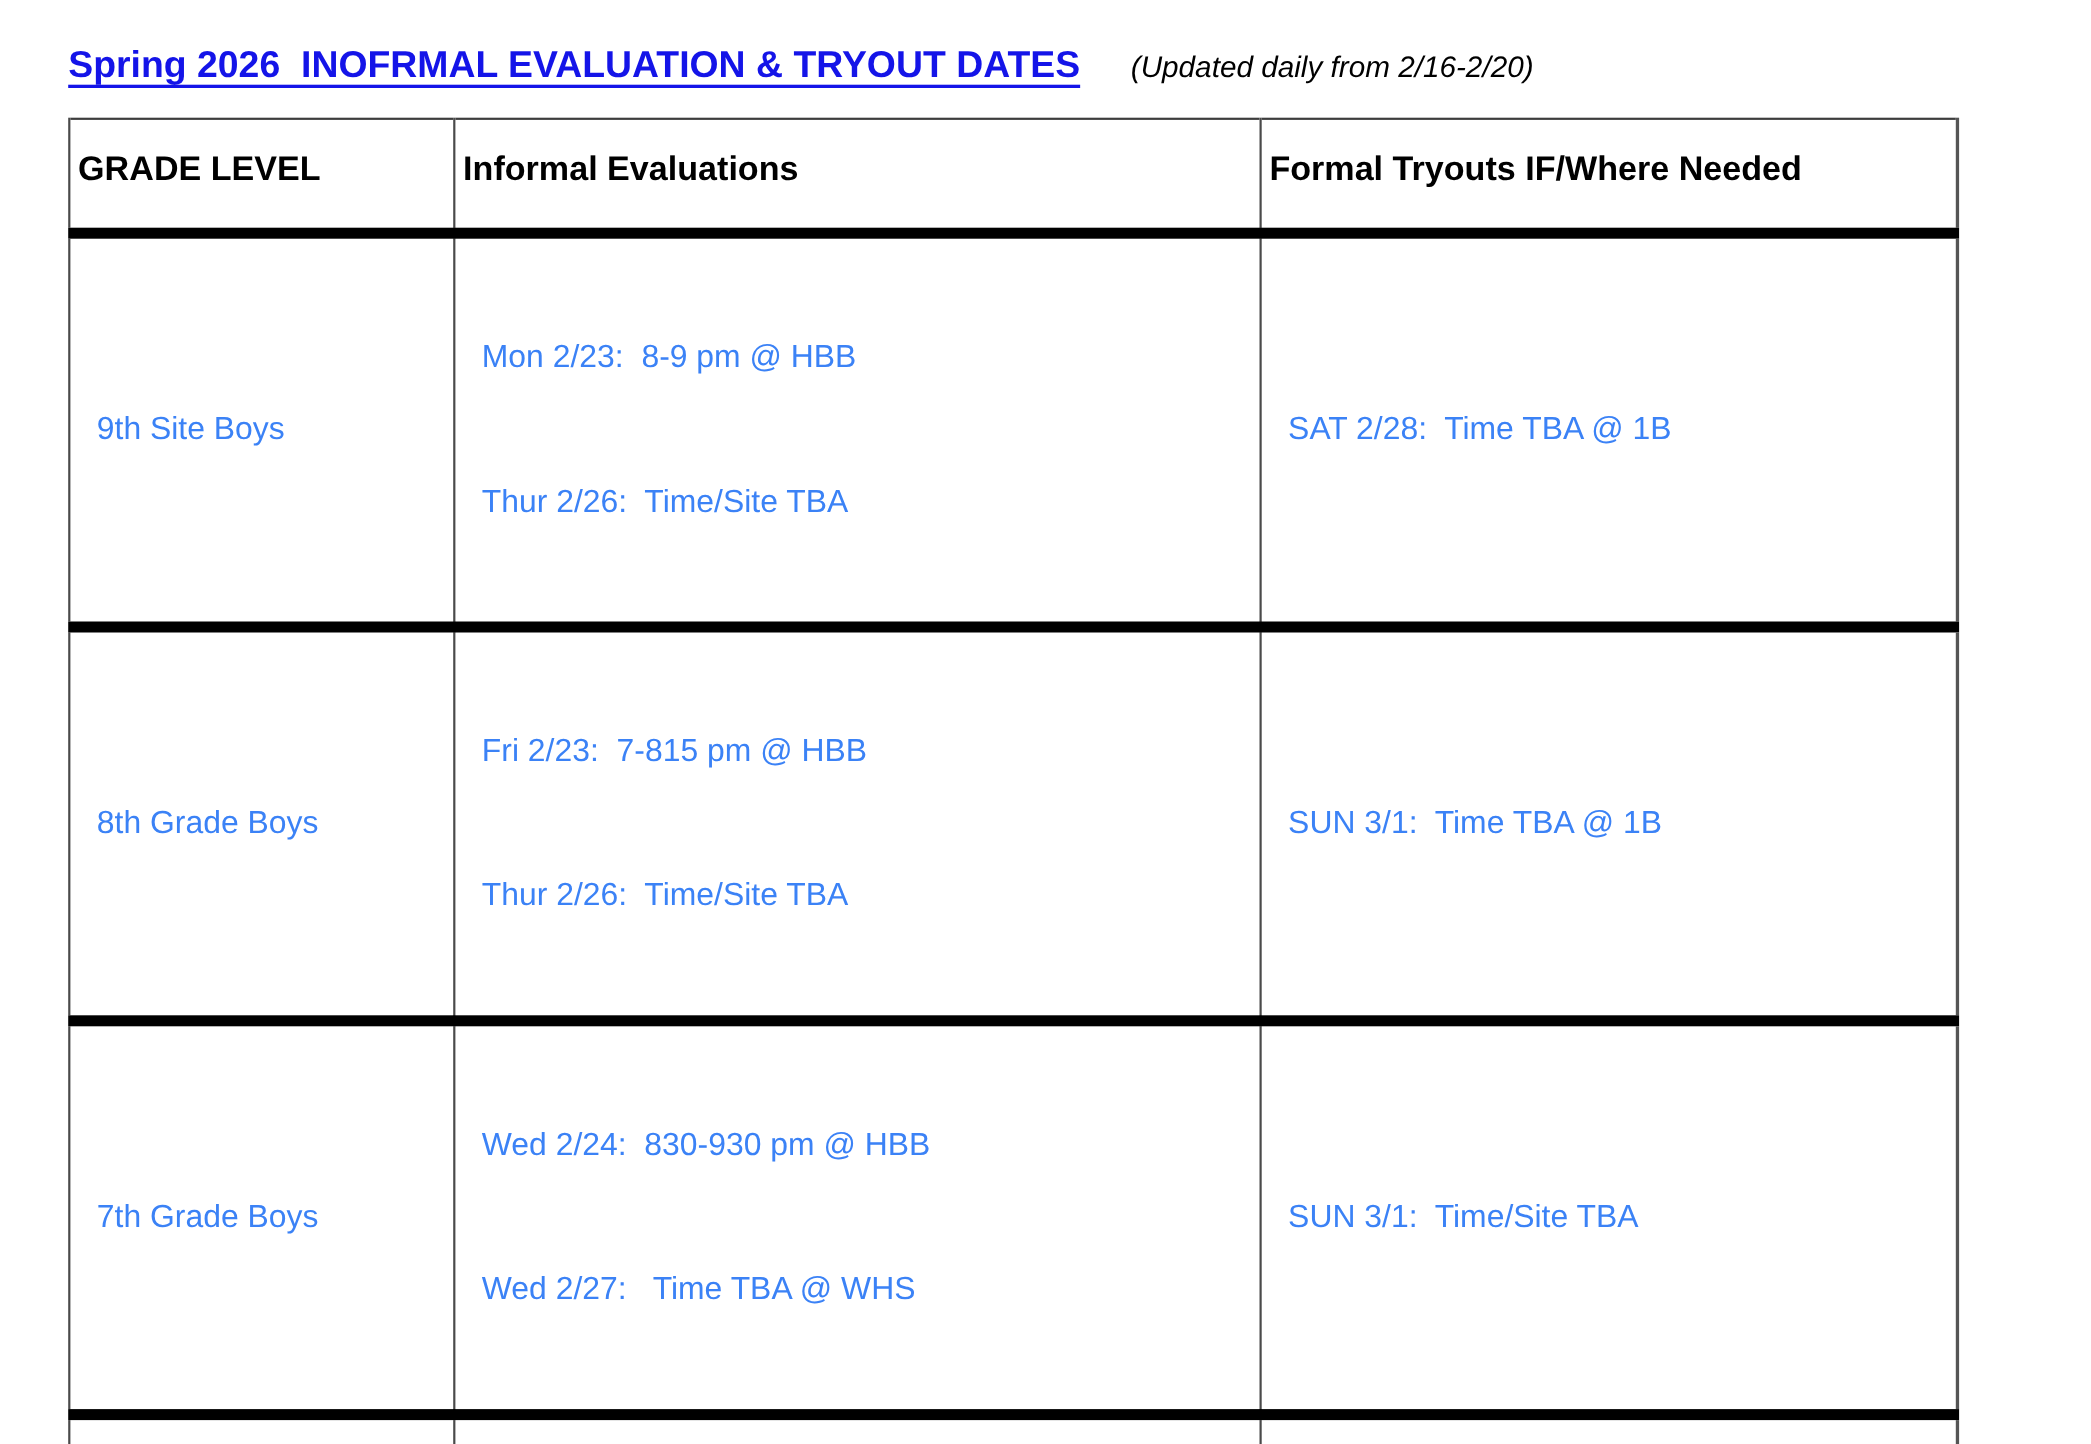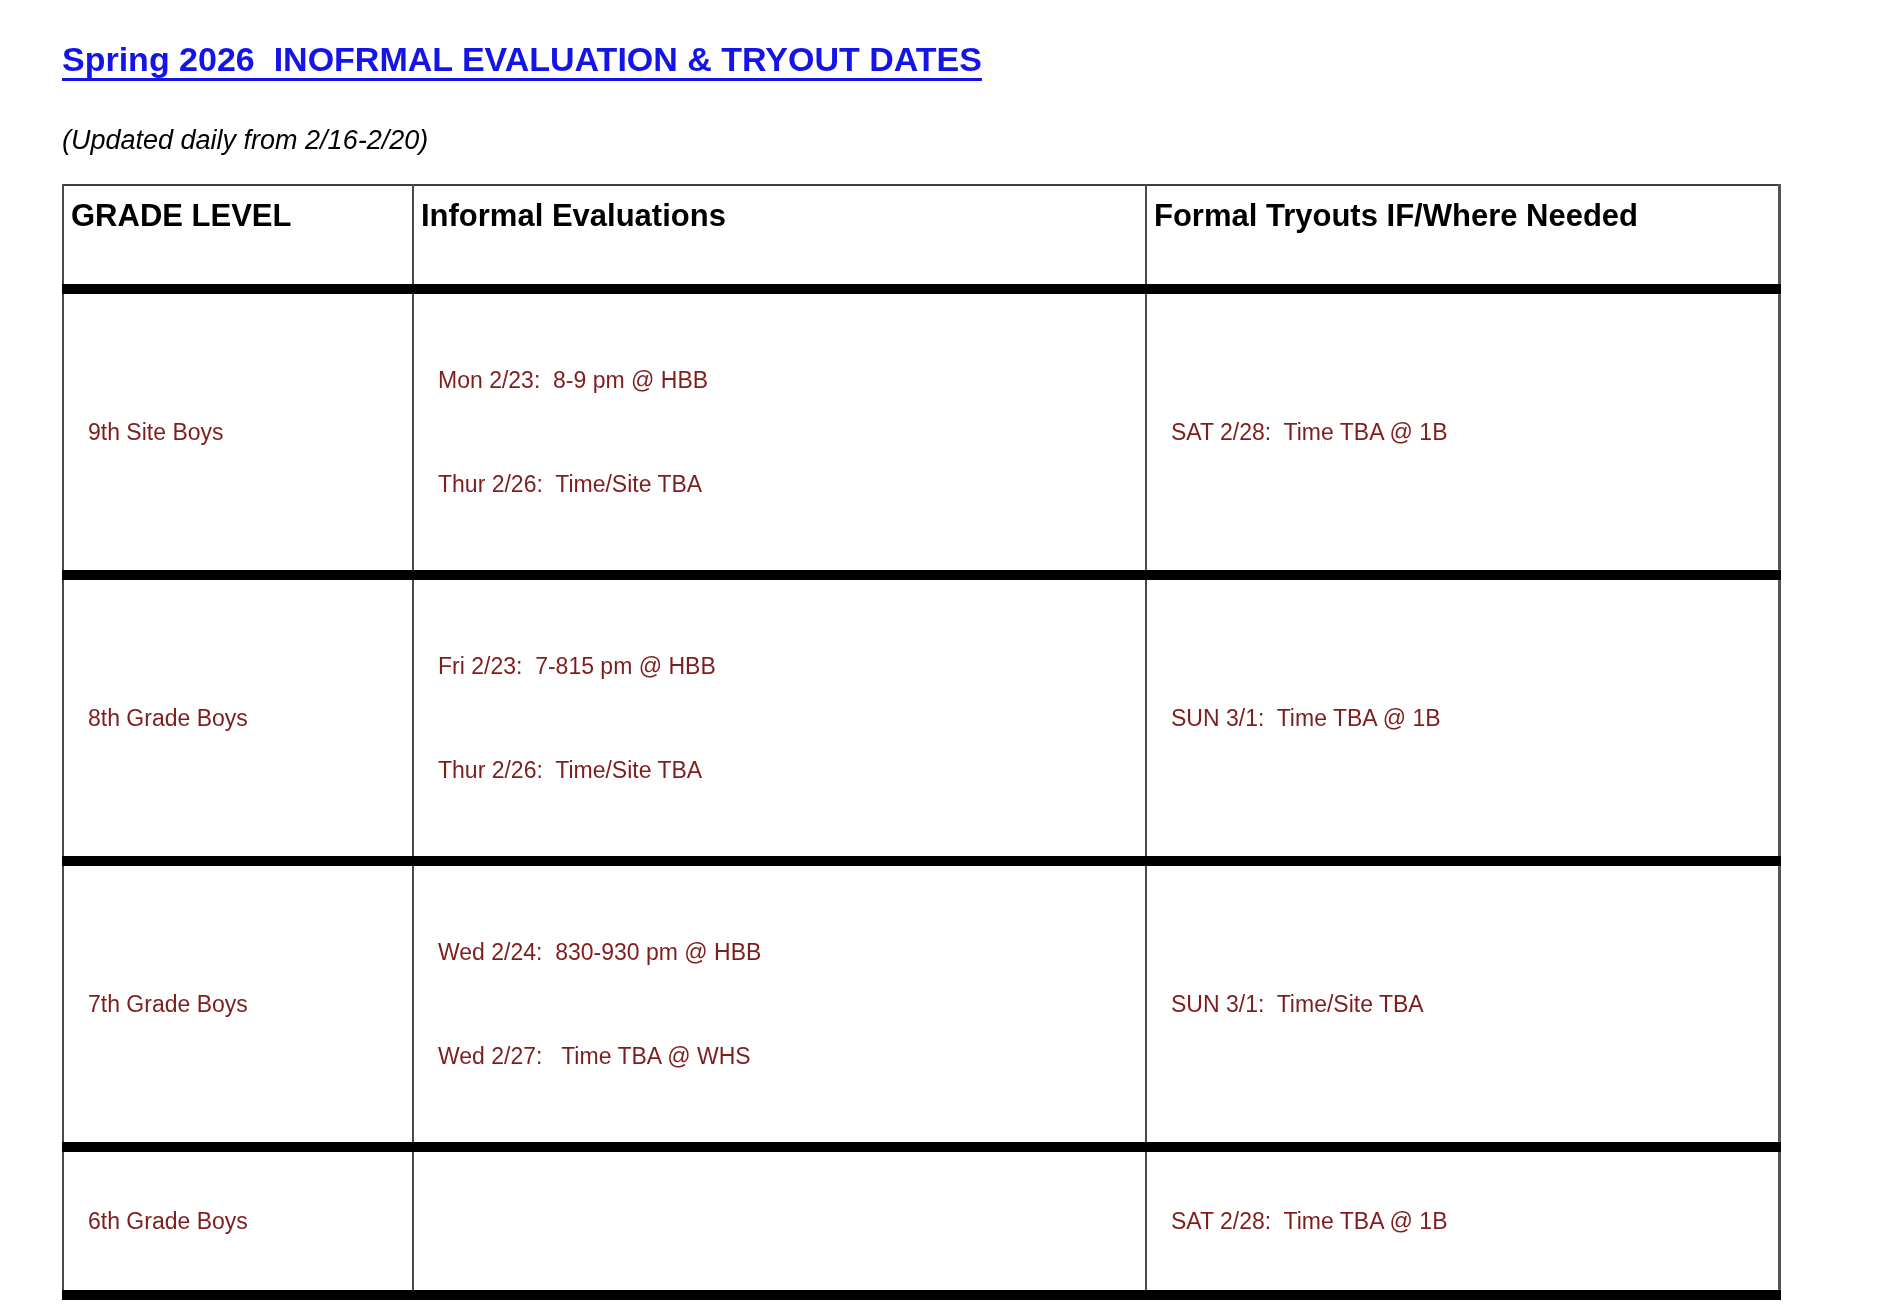--- a/index.html
+++ b/index.html
@@ -10,21 +10,20 @@
     overflow: hidden;
   }
   .page { padding: 40px 0 0 62px; }
 
   
   .title-row {
     display: flex;
     align-items: baseline;
     gap: 46px;
     white-space: pre-wrap;
-    flex-direction: column;
   }
   .doc-title {
     color: #1414e8;
     font-size: 34px;
     font-weight: bold;
     text-decoration: underline;
     text-decoration-thickness: 3px;
     text-underline-offset: 7px;
     cursor: pointer;
   }
@@ -53,28 +52,28 @@
     white-space: pre-wrap;
     overflow: hidden;
   }
   table.schedule thead tr { height: 104px; }
   table.schedule th {
     font-size: 31px;
     font-weight: bold;
     color: #000000;
     text-align: left;
     vertical-align: top;
-    padding-top: 12px;
+    padding-top: 27px;
     margin-left: 40px;
   }
   table.schedule tbody tr { border-top: 10px solid #000000; }
   tr.row-tall  { height: 98px; }
   table.schedule td {
-    font-size: 23px;
-    color: #7f1d1d;
+    font-size: 29px;
+    color: #3b82f6;
     vertical-align: middle;
     line-height: 1.5;
     padding-left: 24px;
   }
   td.vtop { vertical-align: top; padding-top: 12px; }
 </style>
 </head>
 <body>
 
 <div class="page">

